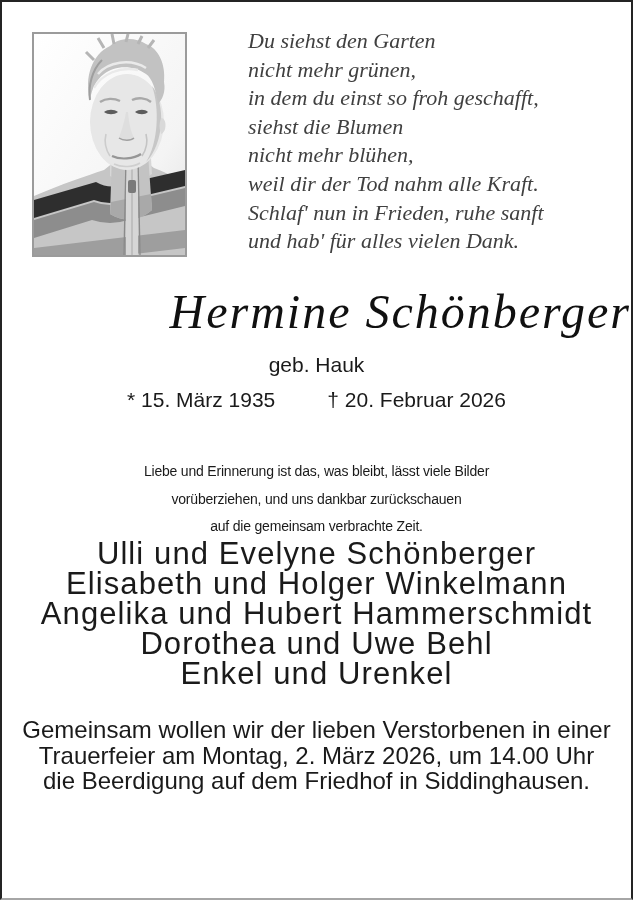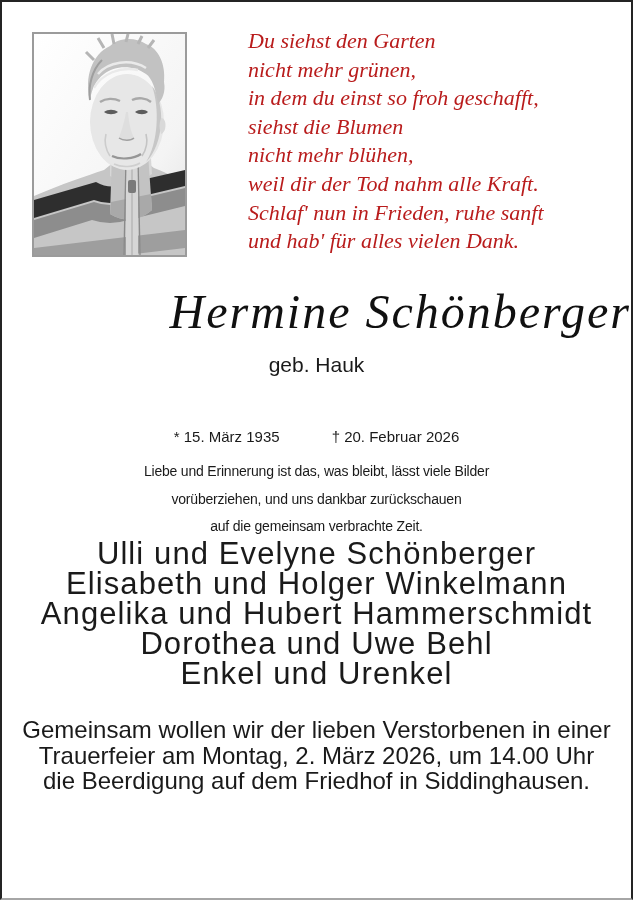--- a/index.html
+++ b/index.html
@@ -34,21 +34,21 @@
 
   
   .poem {
     position: absolute;
     left: 246px;
     top: 25px;
     font-family: "Liberation Serif", "DejaVu Serif", serif;
     font-style: italic;
     font-size: 22px;
     line-height: 28.6px;
-    color: #b91c1c;
+    color: #404040;
     white-space: nowrap;
   }
   .poem span { display: block; }
 
   
   .center-block {
     position: absolute;
     left: 0;
     right: 0;
     text-align: center;
@@ -60,21 +60,21 @@
     top: 282px;
     font-family: "Liberation Serif", "DejaVu Serif", serif;
     font-style: italic;
     font-size: 48px;
     letter-spacing: 2px;
     line-height: 1.15;
     color: #101010;
     text-align: right;
   }
   .maiden { top: 351px; font-size: 21px; }
-  .dates  { top: 386px; font-size: 15px; margin-top: 40px; }
+  .dates  { top: 386px; font-size: 21px; }
   .dates span { display: inline-block; }
   .dates .birth { margin-right: 52px; }
 
   .tribute  { top: 456px; font-size: 14px;  line-height: 27.5px; letter-spacing: -0.2px; }
   .mourners { top: 537px; font-size: 31px; line-height: 30px; letter-spacing: 1.1px; }
   .funeral  { top: 715px; font-size: 24px;  line-height: 25.5px; font-weight: 500; }
   .condolence {
     top: 824px;
     font-size: 19px;
     line-height: 28px;

